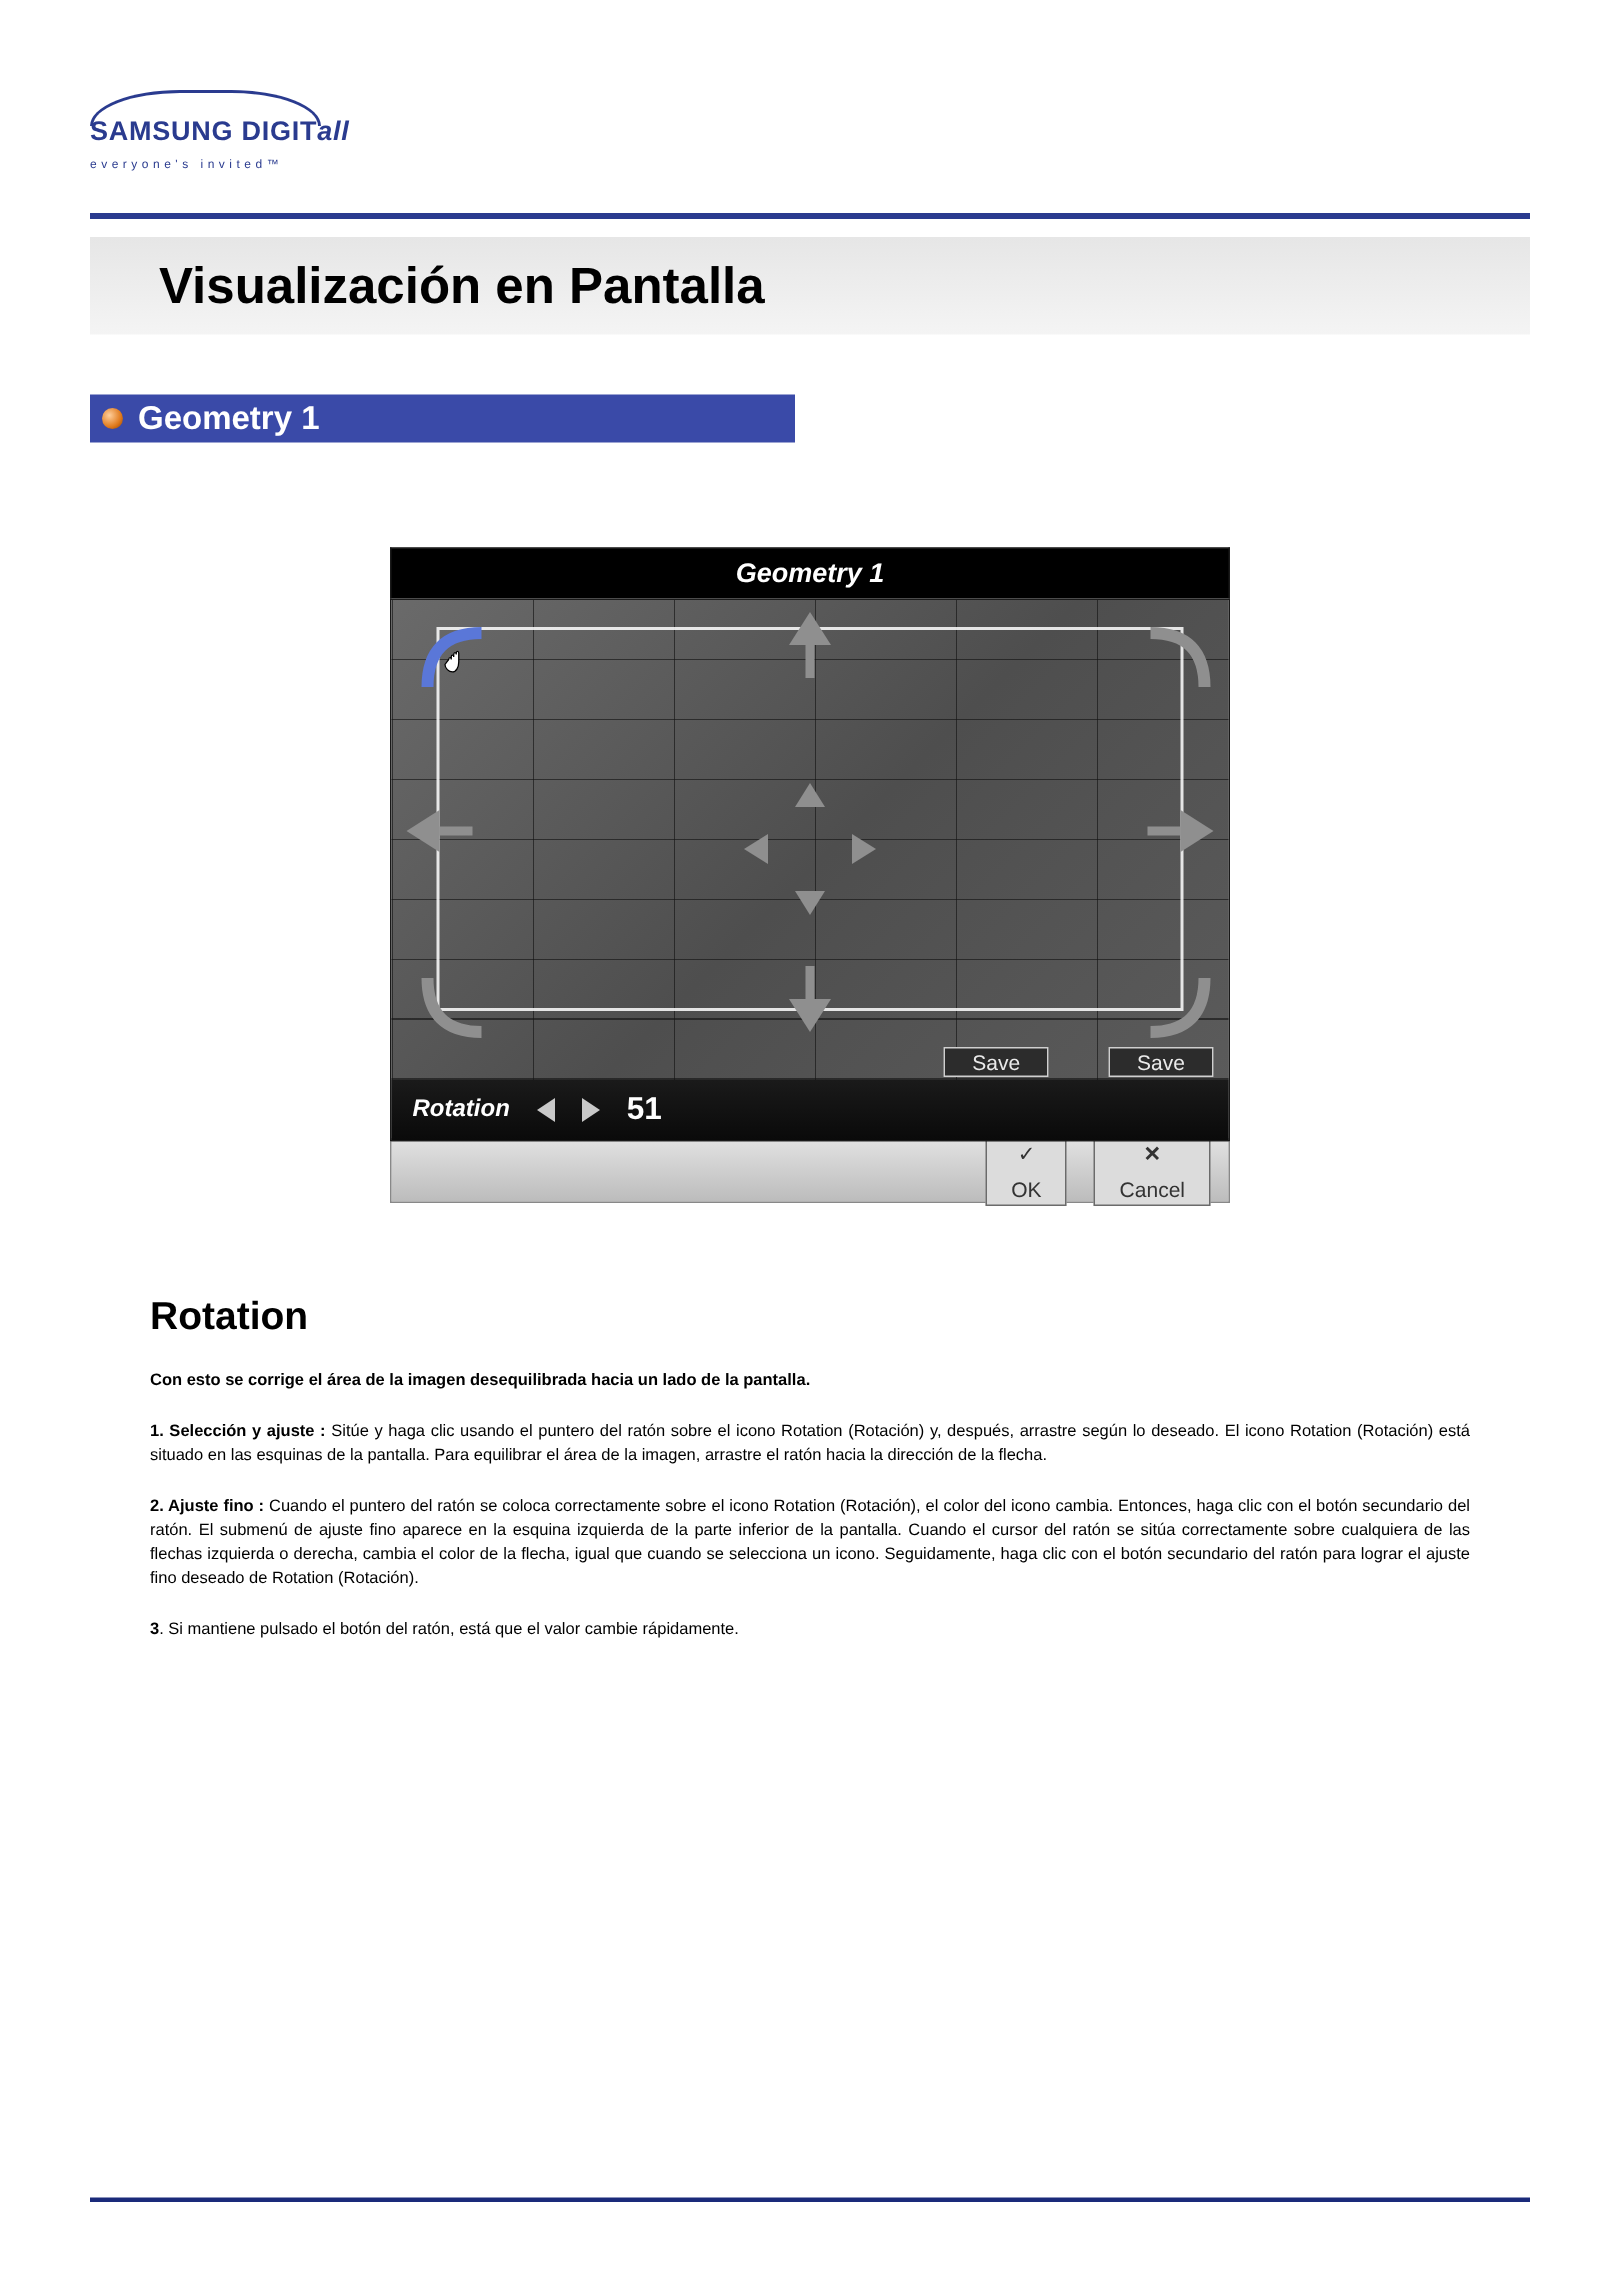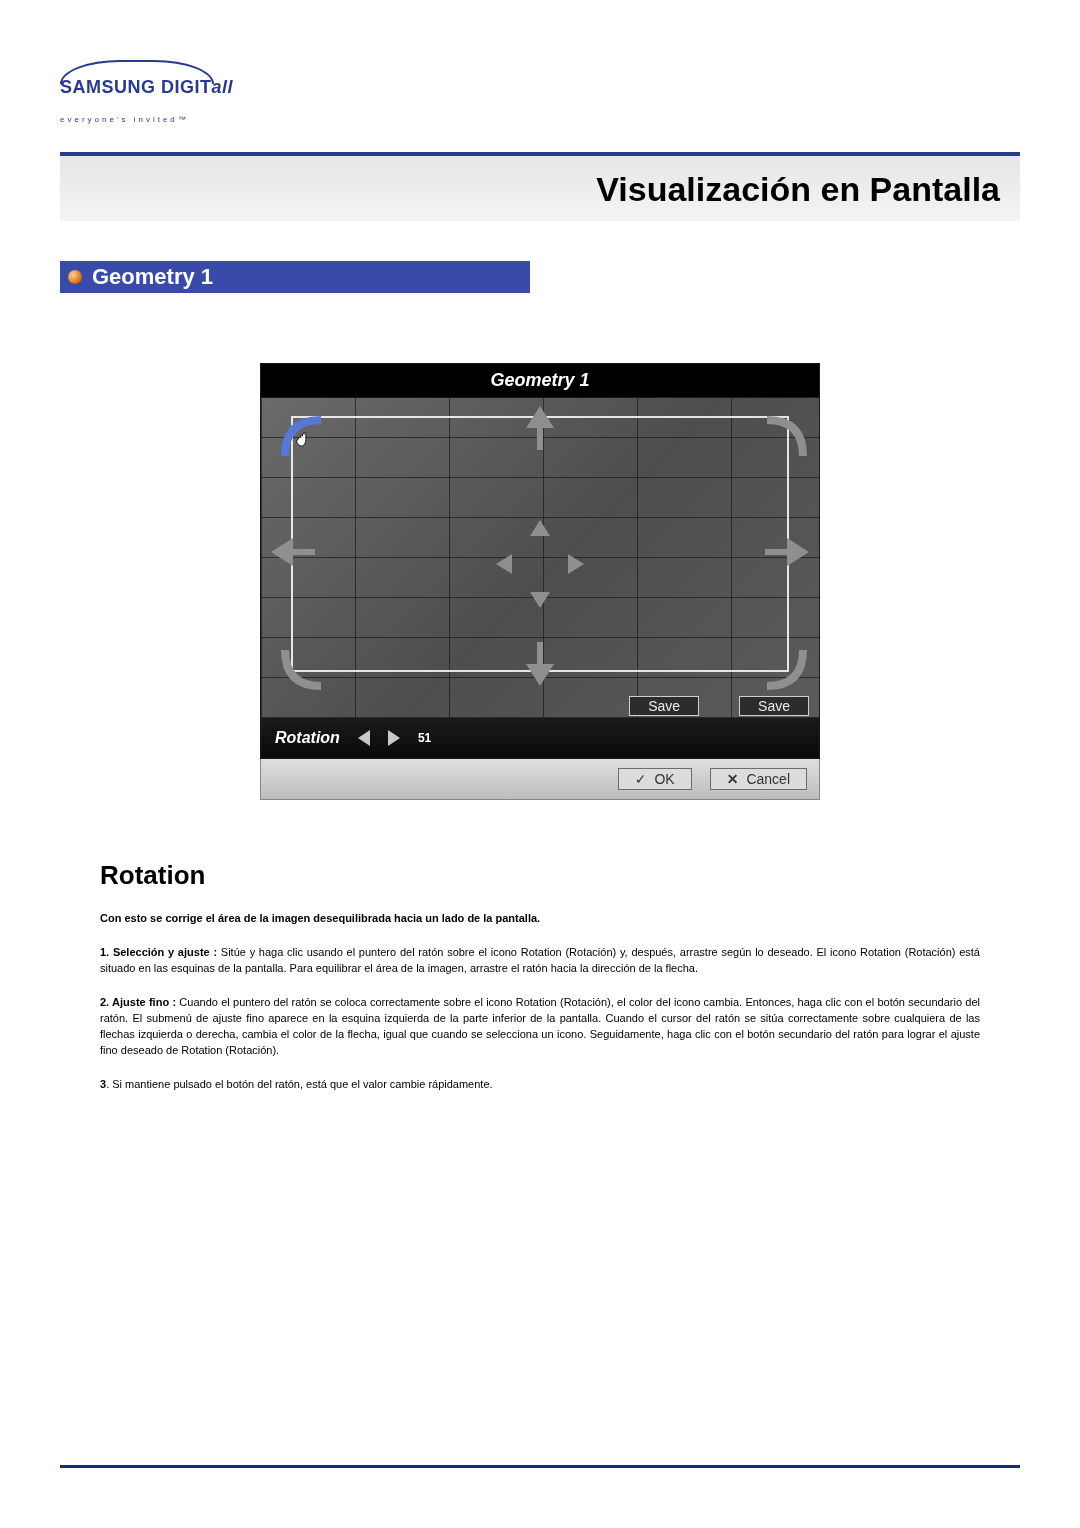--- a/index.html
+++ b/index.html
@@ -35,33 +35,32 @@
   }
   .logo .line1 {
     font-weight: bold;
     font-size: 18px;
     letter-spacing: .5px;
   }
   .logo .line1 i { font-style: italic; font-weight: bold; }
   .logo .line2 {
     font-size: 8px;
     letter-spacing: 3px;
-    margin-top: 20px;
+    margin-top: 10px;
     color: #2a3b8f;
   }
   .hr-top {
     height: 4px;
     background: #2a3b8f;
     margin: 0 0 0 0;
   }
   .title-bar {
     background: linear-gradient(#e6e6e6, #f4f4f4);
     padding: 14px 20px 12px 46px;
-    margin-top: 0;
-    text-align: right;
+    margin-top: 12px;
   }
   .title-bar h1 {
     margin: 0;
     font-size: 34px;
     font-weight: bold;
   }
   .section-bar {
     margin-top: 40px;
     display: flex;
     align-items: center;
@@ -179,41 +178,42 @@
     align-items: center;
     gap: 18px;
     padding: 0 14px;
     background: linear-gradient(#1a1a1a, #0a0a0a);
     color: #fff;
   }
   .osd-fine .lbl { font-weight: bold; font-style: italic; font-size: 16px; }
   .osd-fine .tri.left, .osd-fine .tri.right {
     border-top-width:8px;border-bottom-width:8px;border-left-width:12px;border-right-width:12px;
   }
-  .osd-fine .value { font-size: 12px; font-weight: bold; }
+  .osd-fine .value { font-size: 21px; font-weight: bold; }
   .osd-bottom {
     height: 40px;
     background: linear-gradient(#e0e0e0, #bcbcbc);
     border: 1px solid #888;
     border-top: none;
     display: flex;
     justify-content: flex-end;
     align-items: center;
     gap: 18px;
     padding: 0 12px;
   }
   .osd-bottom .btn {
     border: 1px solid #6b6b6b;
     background: #dcdcdc;
     padding: 2px 16px;
     font-size: 14px;
     display: flex;
     align-items: center;
     gap: 8px;
     color: #333;
+    flex-direction: column;
   }
   .xmark::before { content: "✕"; font-weight: bold; }
   .check::before { content: "✓"; }
   
   .content {
     margin-top: 60px;
     padding: 0 40px;
   }
   .content h2 {
     font-size: 26px;

